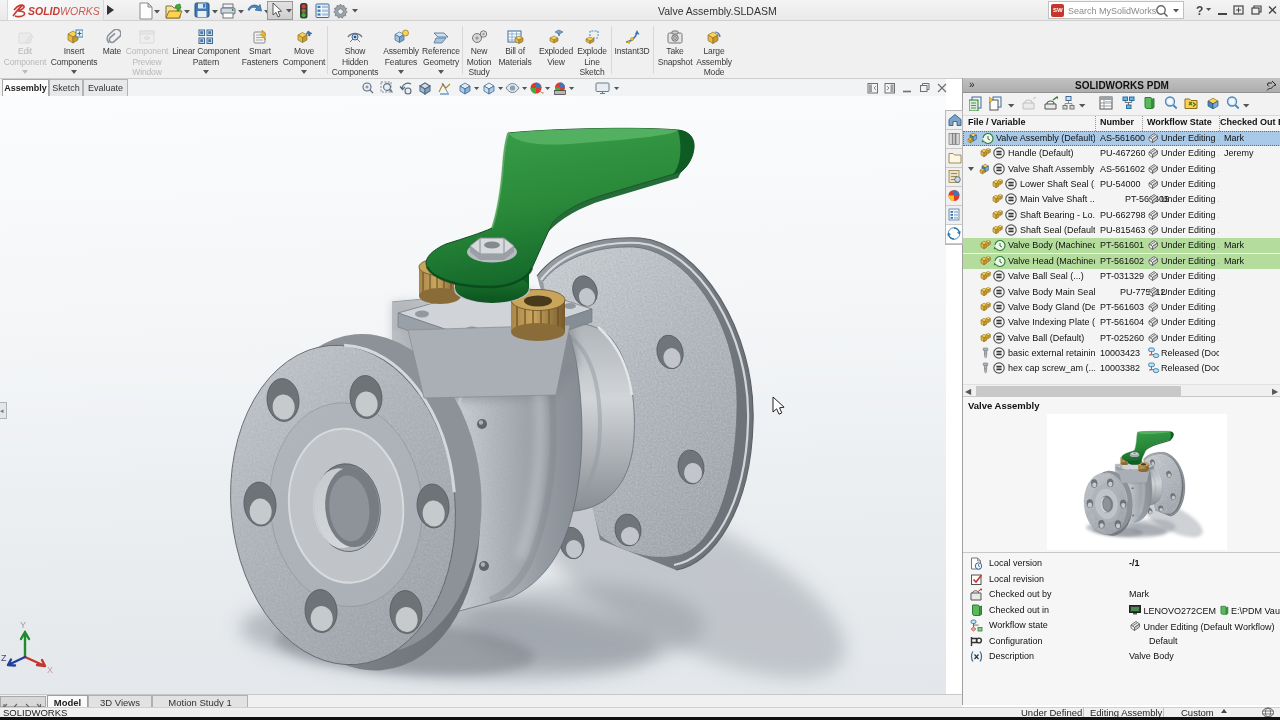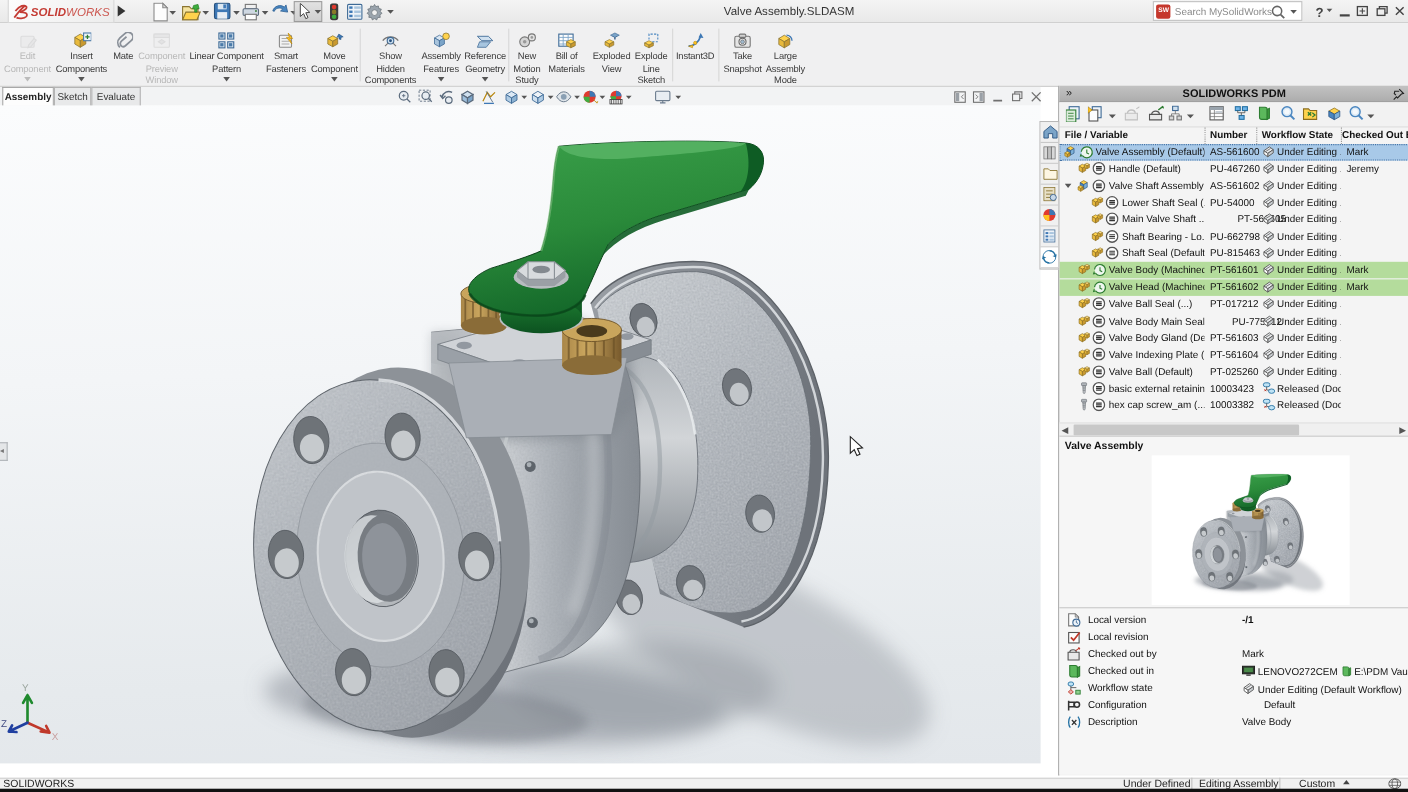--- a/index.html
+++ b/index.html
@@ -938,21 +938,21 @@
               <path d="M8,4 v4 l-3,1.7 v-4 z" fill="#c9992f" stroke="#8a6d1e" stroke-width="0.6"></path>
               <path d="M7,2.5 l2.2,-1.2 2.2,1.2 -2.2,1.2 z" fill="#ffe08a" stroke="#8a6d1e" stroke-width="0.5"></path>
               <path d="M7,2.5 v2.8 l2.2,1.2 v-2.8 z" fill="#e8b93c" stroke="#8a6d1e" stroke-width="0.5"></path>
               <path d="M11.4,2.5 v2.8 l-2.2,1.2 v-2.8 z" fill="#c9992f" stroke="#8a6d1e" stroke-width="0.5"></path>
             </svg></div>
           <div class="abs" style="left:30px;top:1px;"><svg width="12" height="12" viewBox="0 0 12 12">
               <circle cx="6" cy="6" r="5.2" fill="#fdfdfd" stroke="#555" stroke-width="1.2"></circle>
               <path d="M3.4,4.4 h5.2 M3.4,6 h5.2 M3.4,7.6 h5.2" stroke="#333" stroke-width="1.1"></path>
             </svg></div>
           <div class="abs" style="left:45px;top:2px;width:87px;overflow:hidden;white-space:nowrap;">Valve Ball Seal  (...)</div>
-          <div class="abs" style="left:137px;top:2px;">PT-017212</div>
+          <div class="abs" style="left:137px;top:2px;">PT-031329</div>
           <div class="abs" style="left:184px;top:1px;"><svg width="12" height="12" viewBox="0 0 12 12">
               <path d="M2,5 L7,1.5 L10.5,4 L5.5,7.5 Z" fill="#e8eaec" stroke="#555" stroke-width="0.8"></path>
               <path d="M5.5,7.5 L10.5,4 L10.5,7 L5.5,10.5 Z" fill="#c8ccd0" stroke="#555" stroke-width="0.8"></path>
               <path d="M2,5 L2,8 L5.5,10.5 L5.5,7.5 Z" fill="#fdfdfd" stroke="#555" stroke-width="0.8"></path>
               <path d="M4,5.5 l4,-2.5" stroke="#555" stroke-width="0.7"></path>
             </svg></div>
           <div class="abs" style="left:198px;top:2px;width:58px;overflow:hidden;white-space:nowrap;">Under Editing ...</div>
         </div>
         <div class="abs" style="left:0;top:154px;width:318px;height:15px;">
           <div class="abs" style="left:16px;top:1px;"><svg width="13" height="12" viewBox="0 0 13 12">
@@ -1201,20 +1201,35 @@
         </svg></div>
       <div class="abs" style="left:0px;top:114px;width:16px;height:19px;background:#fff;border-bottom:1px solid #c8c8c8;"><svg width="16" height="17" viewBox="-1 -0.5 16 17">
           <g>
             <circle cx="7" cy="8" r="5.8" fill="#fff" stroke="#2471a3" stroke-width="0.8"></circle>
             <path d="M7,3.2 a4.8,4.8 0 0 1 4.6,3.5 l-1.8,0.5 3,1.5 1,-3 -1.2,0.6 a6,6 0 0 0 -5.6,-4.4 z" fill="#2471a3"></path>
             <path d="M7,12.8 a4.8,4.8 0 0 1 -4.6,-3.5 l1.8,-0.5 -3,-1.5 -1,3 1.2,-0.6 a6,6 0 0 0 5.6,4.4 z" fill="#2471a3"></path>
           </g>
         </svg></div>
     </div>
 
+<div class="abs" style="left:0;top:694px;width:962px;height:13px;background:#f0f0f0;border-top:1px solid #c8c8c8;">
+  <div class="abs" style="left:0;top:1px;width:46px;height:11px;background:#d8d8d8;border:1px solid #a8a8a8;">
+    <svg width="44" height="9" viewBox="0 0 44 9">
+          <g stroke="#666" stroke-width="1.1" fill="none">
+            <path d="M6,2 l-2.5,2.5 2.5,2.5 M3,2 v5"></path>
+            <path d="M16,2 l-2.5,2.5 2.5,2.5"></path>
+            <path d="M25,2 l2.5,2.5 -2.5,2.5"></path>
+            <path d="M36,2 l2.5,2.5 -2.5,2.5 M39.5,2 v5"></path>
+          </g>
+        </svg>
+  </div>
+  <div class="abs" style="left:47px;top:0;width:41px;height:13px;background:#fafafa;border:1px solid #a0a0a0;border-bottom:none;font-size:9.5px;font-weight:bold;color:#222;text-align:center;line-height:13px;">Model</div>
+  <div class="abs" style="left:88px;top:0;width:64px;height:13px;background:#e2e2e2;border:1px solid #b0b0b0;border-bottom:none;font-size:9.5px;color:#333;text-align:center;line-height:13px;">3D Views</div>
+  <div class="abs" style="left:152px;top:0;width:96px;height:13px;background:#e2e2e2;border:1px solid #b0b0b0;border-bottom:none;font-size:9.5px;color:#333;text-align:center;line-height:13px;">Motion Study 1</div>
+</div>
 
 <div class="abs" style="left:0;top:707px;width:1280px;height:10px;background:#f0f0f0;border-top:1px solid #d0d0d0;font-size:9.5px;color:#222;">
   <div class="abs" style="left:3px;top:-1px;">SOLIDWORKS</div>
   <div class="abs" style="left:1021px;top:-1px;">Under Defined</div>
   <div class="abs" style="left:1083px;top:-1px;height:11px;border-left:1px solid #c0c0c0;"></div>
   <div class="abs" style="left:1090px;top:-1px;">Editing Assembly</div>
   <div class="abs" style="left:1163px;top:-1px;height:11px;border-left:1px solid #c0c0c0;"></div>
   <div class="abs" style="left:1181px;top:-1px;">Custom</div>
   <div class="abs" style="left:1221px;top:1px;width:0;height:0;border-left:3.5px solid transparent;border-right:3.5px solid transparent;border-bottom:4.5px solid #444;"></div>
   <svg class="abs" style="left:1262px;top:-1px" width="12" height="11" viewBox="0 0 12 11">

